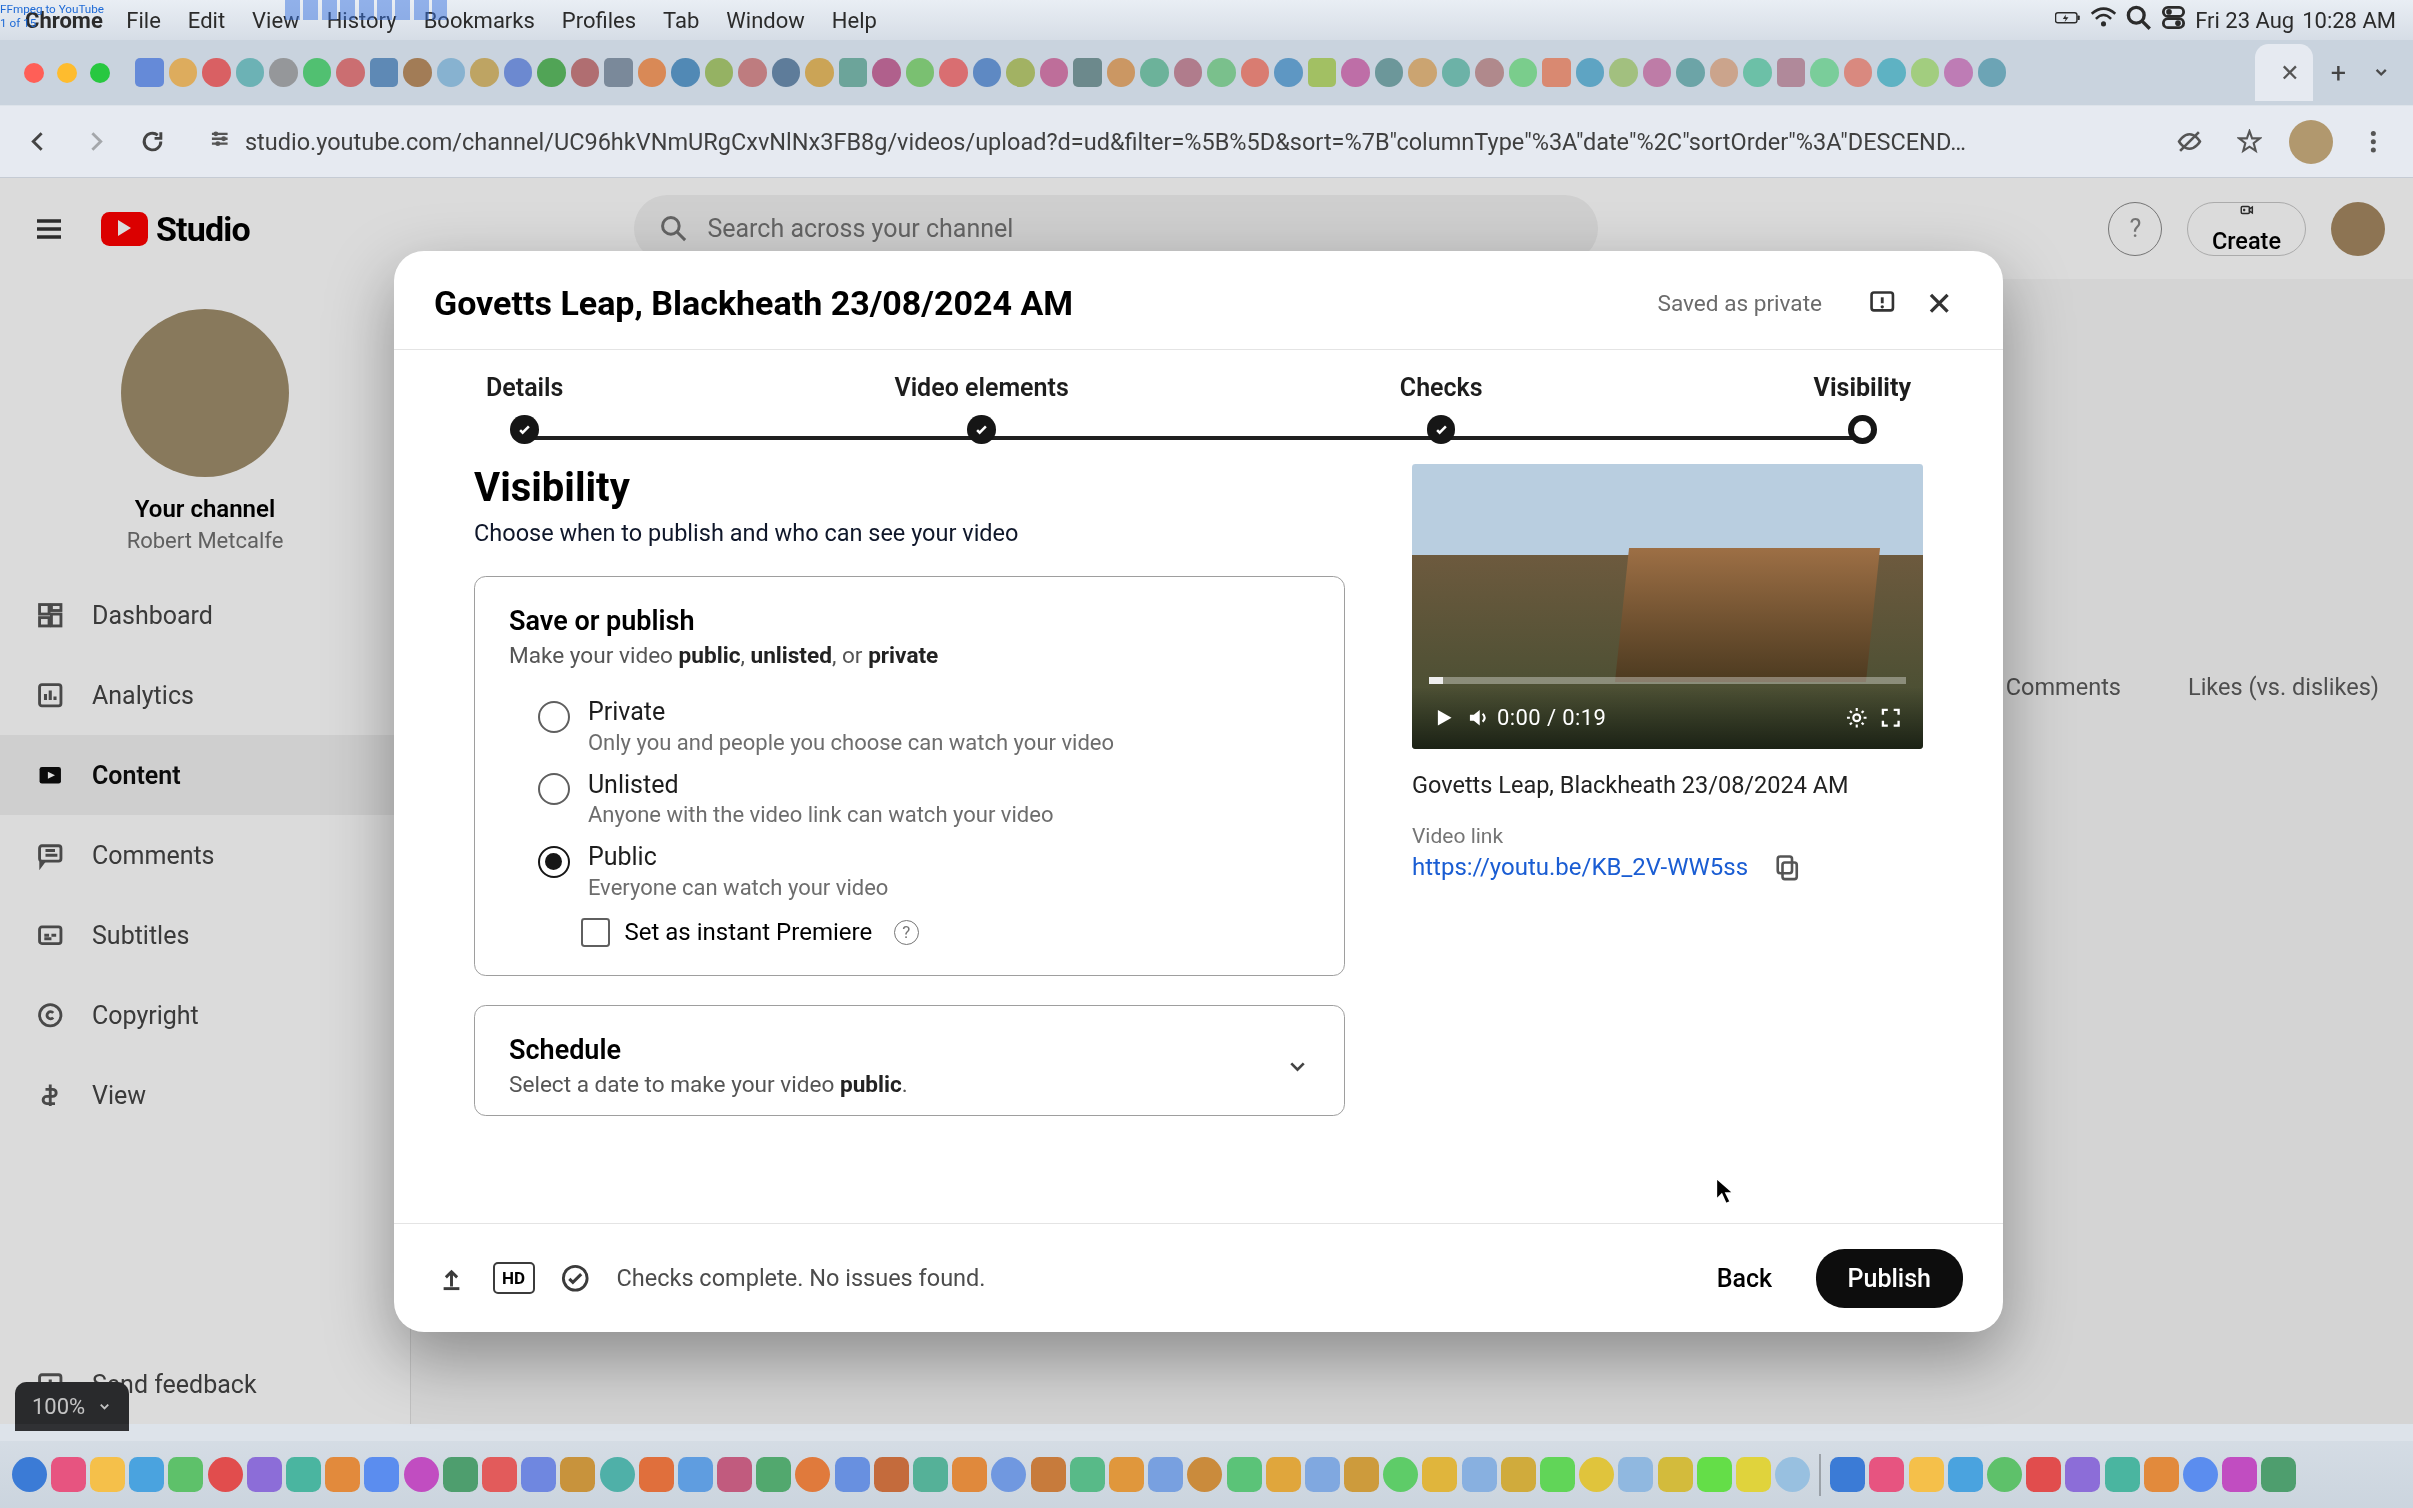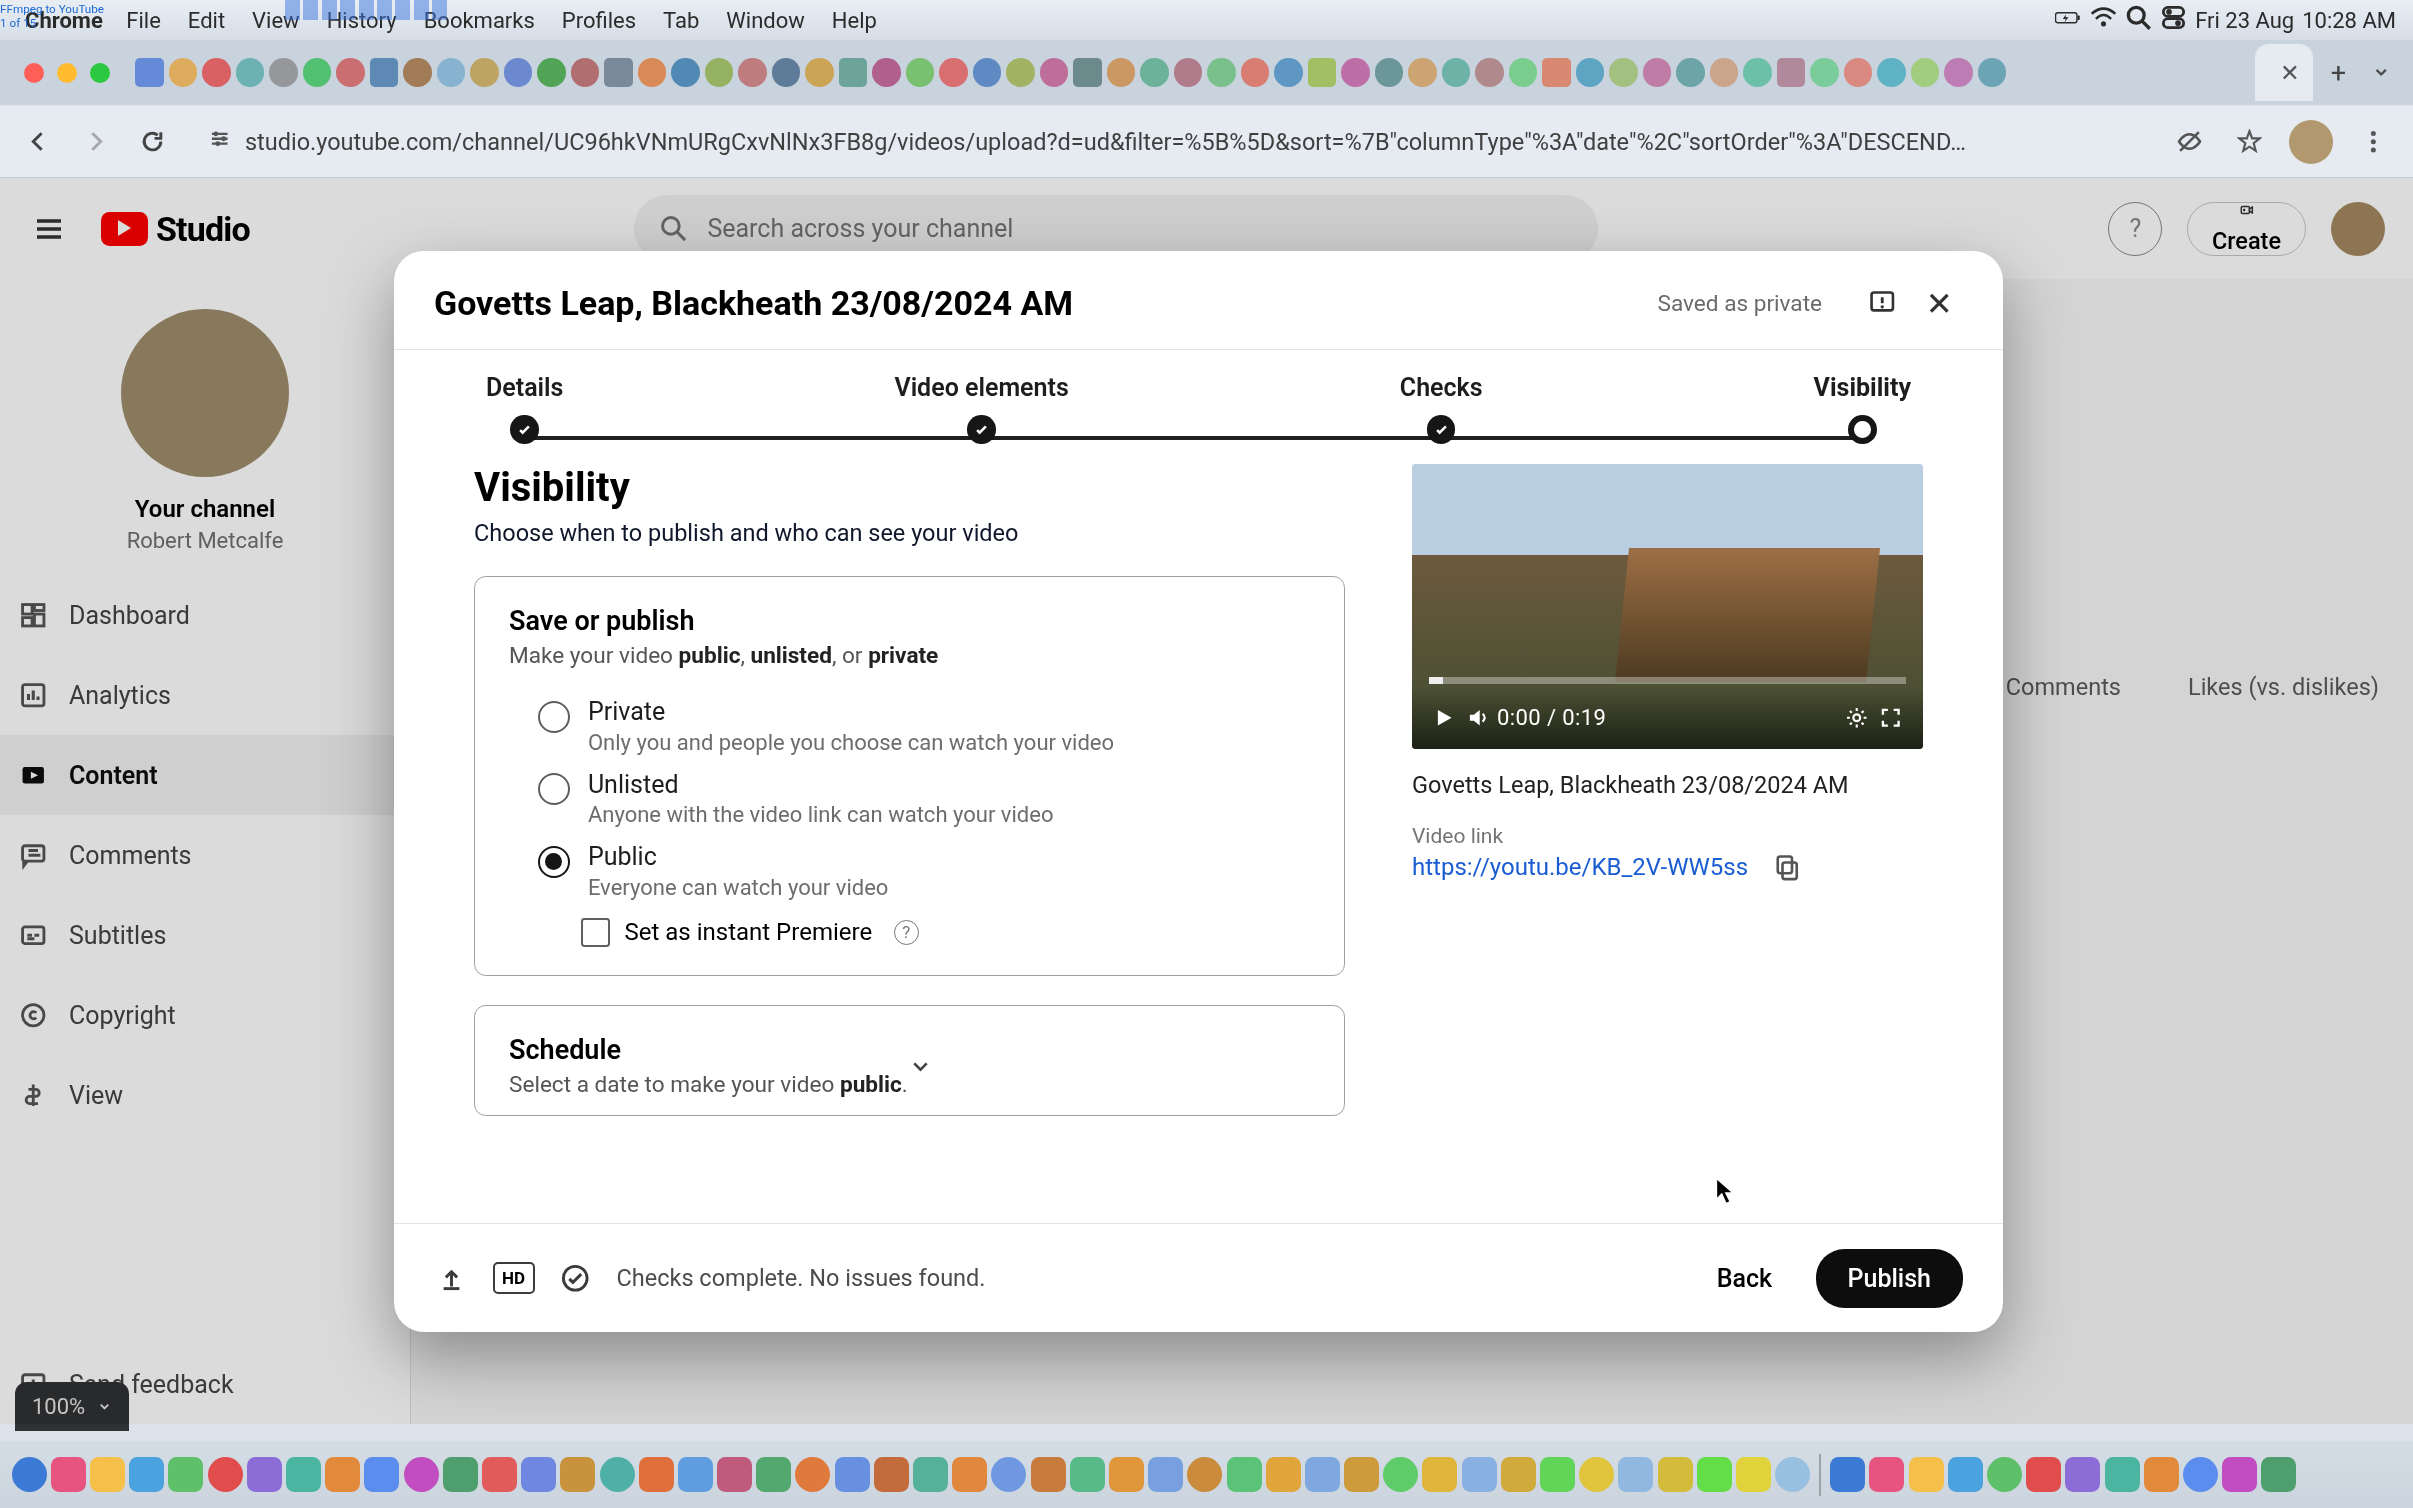--- a/index.html
+++ b/index.html
@@ -81,21 +81,21 @@
 .create-btn { border: 0.8px solid #c7c7c7; border-radius: 27px; padding: 0 23.5px; gap: 10px; font-size: 23.5px; font-weight: 500; flex-direction: column; }
 .header-avatar { width: 54px; border-radius: 50%; background: #a58861; }
 
 .studio-body { display: flex; height: calc(100% - 101px); }
 .sidebar { width: 411px; border-right: 0.8px solid #e0e0e0; background: #fff; display: flex; flex-direction: column; }
 .sidebar .channel-head { display: flex; flex-direction: column; align-items: center; padding: 30px 0 22px; }
 .channel-avatar { width: 168px; height: 168px; border-radius: 50%; background: #9f8d6c; margin-bottom: 18.4px; }
 .channel-title { font-size: 24px; font-weight: 600; }
 .channel-name { font-size: 22px; color: #707070; margin-top: 5px; }
 .nav-items { display: flex; flex-direction: column; }
-.nav-item { display: flex; align-items: center; gap: 19px; padding: 0 16px; height: 80px; font-size: 25px; color: #444; }
+.nav-item { display: flex; align-items: center; gap: 25px; padding: 0 33px; height: 80px; font-size: 25px; color: #444; }
 .nav-item.active { background: #f1f1f1; font-weight: 600; color: #0d0d0d; }
 .nav-item.divider { border-top: 0.8px solid #e4e4e4; }
 .nav-icon { width: 34px; height: 34px; display: flex; align-items: center; justify-content: center; color: #555; }
 .content-area { flex: 1; position: relative; }
 .content-cols { position: absolute; right: 34px; top: 394px; display: flex; gap: 67px; font-size: 23.5px; color: #5b5b5b; }
 .zoom-chip { position: absolute; left: 15px; bottom: -6.7px; height: 49px; border-radius: 11.7px 11.7px 0 0; background: #303134; color: #e4e4e4; font-size: 22px; display: flex; align-items:center; padding: 0 17px; gap: 11.7px; }
 
 
 .modal {
   position: absolute; z-index: 20; left: 394px; top: 251px; width: 1609px; height: 1081px;
@@ -131,21 +131,21 @@
 .radio-selected .radio-outer { border-color: #161616; }
 .radio-selected .radio-outer::after { content:""; width: 17px; height: 17px; border-radius: 50%; background: #161616; }
 .opt-text .t { font-size: 25px; color: #1d1d1d; }
 .opt-text .d { font-size: 22px; color: #6d6d6d; margin-top: 3.4px; }
 
 .premiere { display: flex; align-items: center; gap: 15px; padding: 11.7px 0 0 72px; }
 .cb { width: 28.5px; height: 28.5px; border: 2.5px solid #5f5f5f; border-radius: 3.4px; }
 .premiere .label { font-size: 24px; }
 .premiere .q { width: 25px; height: 25px; border: 1.7px solid #767676; border-radius: 50%; display: flex; align-items: center; justify-content: center; font-size: 17px; color: #767676; margin-left: 6.7px; }
 
-.schedule-card .row { display: flex; align-items: center; }
+.schedule-card .row { display: flex; align-items: center; justify-content: space-between; }
 .chev-down { width: 25px; height: 25px; }
 
 .right-col { width: 511px; }
 .player {
   width: 100%; height: 285px; background: linear-gradient(#b9cee0 0%, #b9cee0 32%, #6d5a3e 32%, #3e4b2f 100%);
   border-radius: 3.4px; position: relative; overflow: hidden;
 }
 .player .cliff { position:absolute; right:50px; top:84px; width: 251px; height: 134px; background: linear-gradient(#9d6f45,#4c3a20); transform: skewX(-6deg); }
 .player .controls {
   position: absolute; left:0; right:0; bottom: 0; height: 62px;

